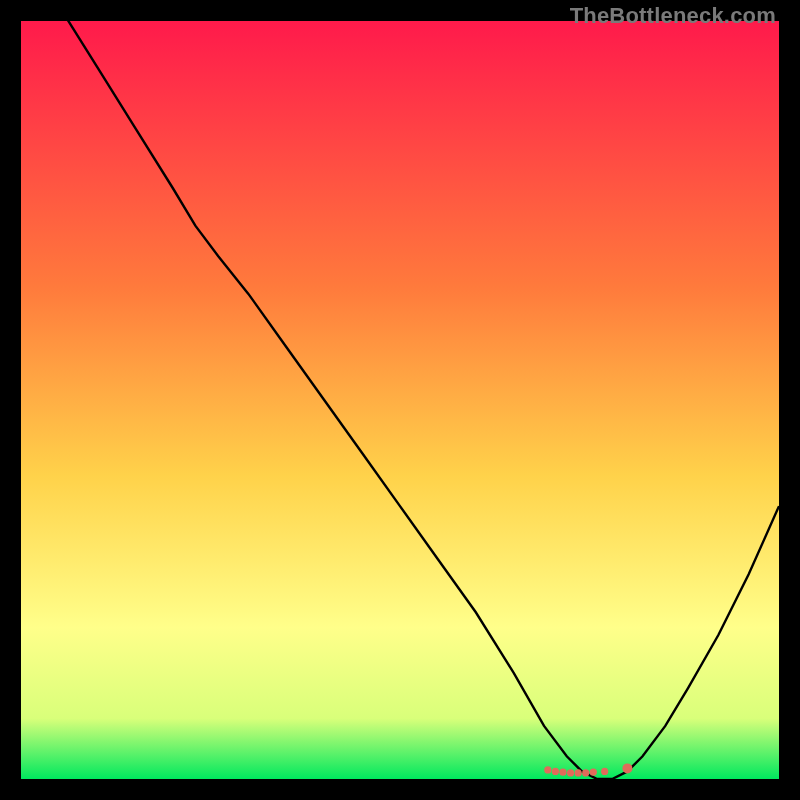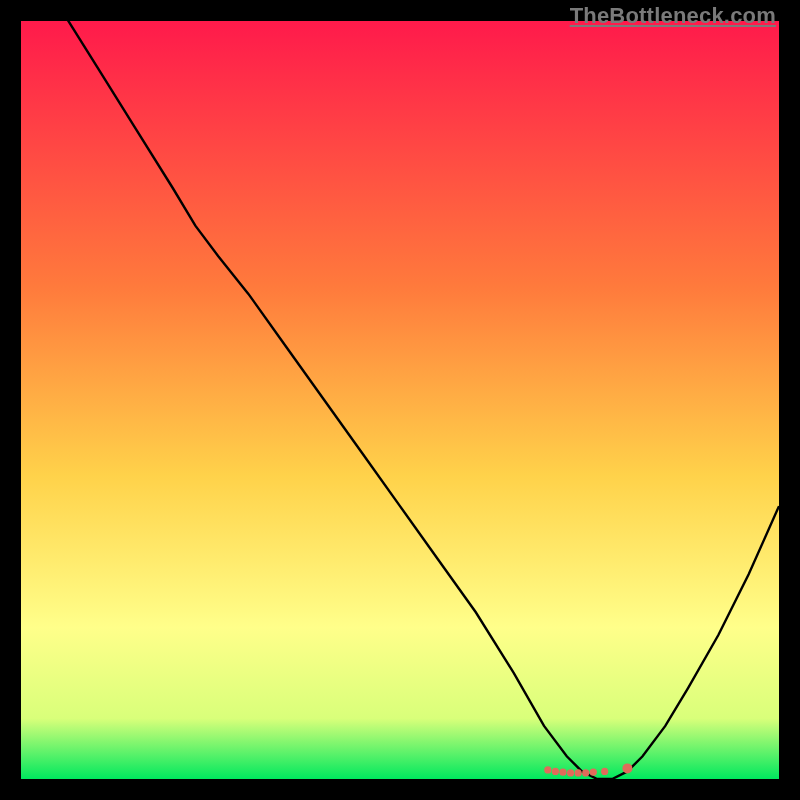--- a/index.html
+++ b/index.html
@@ -27,21 +27,20 @@
     height: 758px;
   }
   .watermark {
     position: absolute;
     top: 3px;
     right: 24px;
     font-size: 22px;
     font-weight: 600;
     color: #7a7a7a;
     letter-spacing: 0.2px;
-    text-decoration: underline;
   }
 </style>
 </head>
 <body>
 
 <div class="frame">
   <svg class="plot" viewBox="0 0 758 758">
     <defs>
       <linearGradient id="bg-grad" x1="0" y1="0" x2="0" y2="1">
         <stop id="g0" offset="0%" stop-color="#ff1a4b"></stop>

